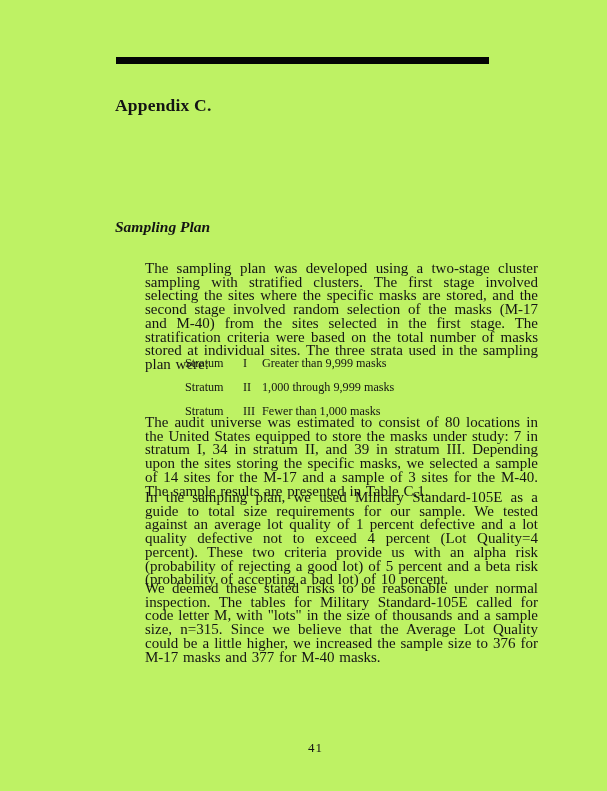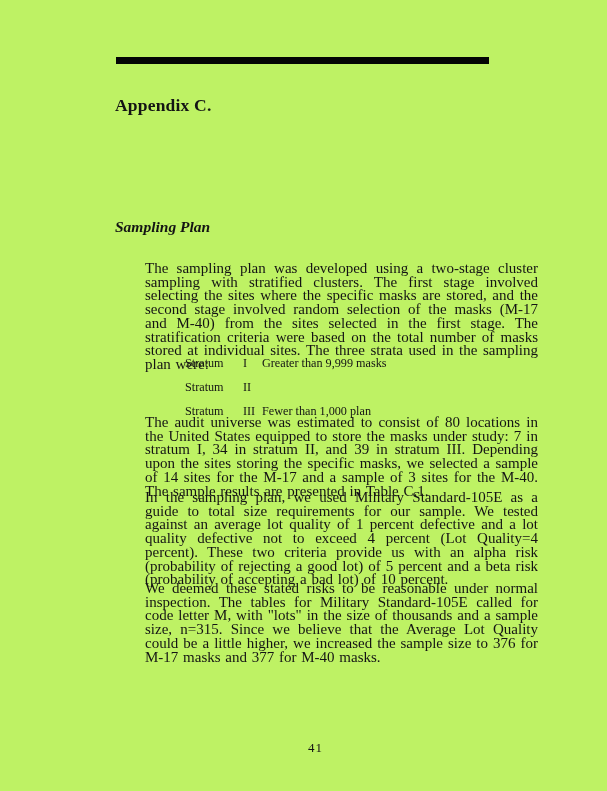--- a/index.html
+++ b/index.html
@@ -101,25 +101,26 @@
 
   <div class="strata-list">
     <div class="stratum-row">
       <span class="stratum-name">Stratum</span>
       <span class="stratum-numeral">I</span>
       <span class="stratum-desc">Greater than 9,999 masks</span>
     </div>
     <div class="stratum-row">
       <span class="stratum-name">Stratum</span>
       <span class="stratum-numeral">II</span>
+      <span class="stratum-desc">1,000 through 9,999 masks</span>
     </div>
     <div class="stratum-row">
       <span class="stratum-name">Stratum</span>
       <span class="stratum-numeral">III</span>
-      <span class="stratum-desc">Fewer than 1,000 plan</span>
+      <span class="stratum-desc">Fewer than 1,000 masks</span>
     </div>
   </div>
 
   <p class="para para-2">The audit universe was estimated to consist of 80 locations in the United States equipped to store the masks under study:  7 in stratum I, 34 in stratum II, and 39 in stratum III.  Depending upon the sites storing the specific masks, we selected a sample of 14 sites for the M-17 and a sample of 3 sites for the M-40. The sample results are presented in Table C.1.</p>
 
   <p class="para para-3">In the sampling plan, we used Military Standard-105E as a guide to total size requirements for our sample.  We tested against an average lot quality of 1 percent defective and a lot quality defective not to exceed 4 percent (Lot Quality=4 percent).    These two criteria provide us with an alpha risk (probability of rejecting a good lot) of 5 percent and a beta risk (probability of accepting a bad lot) of 10 percent.</p>
 
   <p class="para para-4">We deemed these stated risks to be reasonable under normal inspection.  The tables for Military Standard-105E called for code letter M, with "lots" in the size of thousands and a sample size, n=315.  Since we believe that the Average Lot Quality could be a little higher, we increased the sample size to 376 for M-17 masks and 377 for M-40 masks.</p>
 
   <div class="page-number">41</div>

